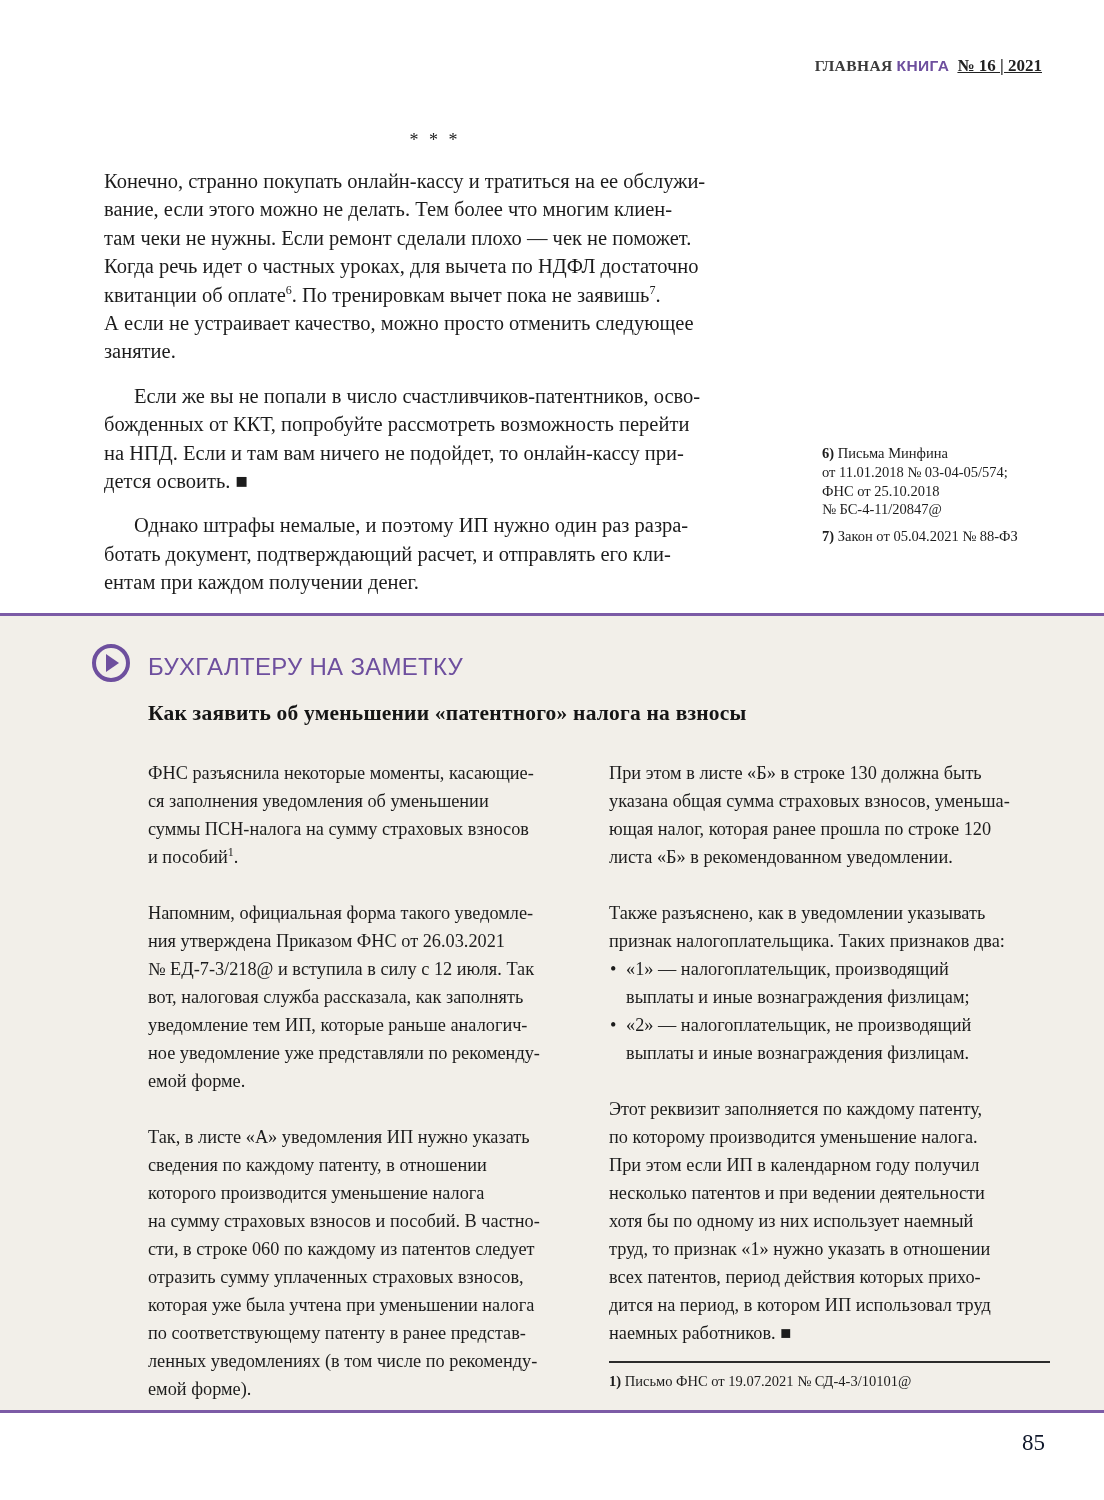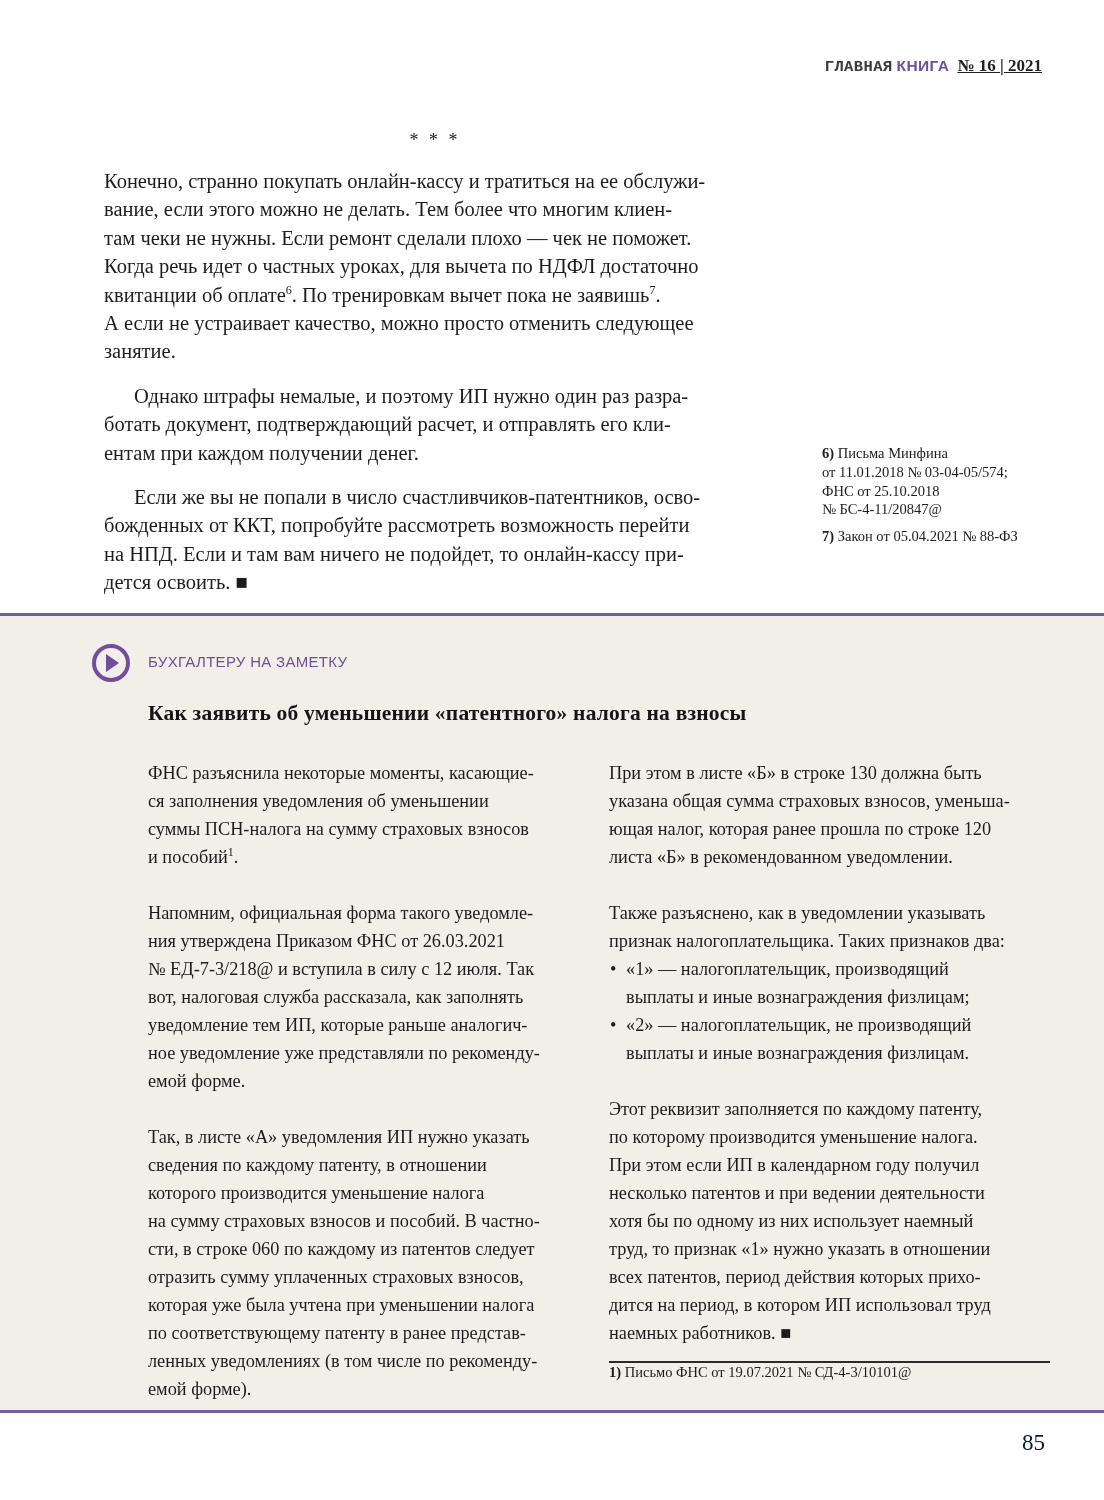--- a/index.html
+++ b/index.html
@@ -5,21 +5,21 @@
   html,body { margin:0; padding:0; }
   body {
     width:1104px; height:1500px; position:relative; background:#ffffff;
     font-family:"Liberation Serif","DejaVu Serif",serif; color:#1c1c1c;
     overflow:hidden;
   }
 
   
   .masthead { position:absolute; top:56px; right:62px; white-space:nowrap; }
   .brand-primary {
-    font-family:Liberation Mono, monospace;
+    font-family:Liberation Serif, serif;
     font-weight:bold; font-size:15.5px; letter-spacing:0.4px; color:#3b3b3b;
   }
   .brand-accent {
     font-family:"Liberation Sans","DejaVu Sans",sans-serif;
     font-weight:bold; font-size:15.5px; letter-spacing:0.4px; color:#6e4f9e;
   }
   .issue { font-weight:bold; font-size:17px; color:#222222; margin-left:4px;text-decoration:underline; }
 
   
   .top-article { position:absolute; left:88px; top:130px; width:694px; }
@@ -38,57 +38,57 @@
     position:absolute; left:0; top:613px; width:1104px; height:800px;
     background:#f2efe9; border-top:3px solid #7c5ba6; border-bottom:3px solid #7c5ba6;
     box-sizing:border-box;
   }
   .play-icon { position:absolute; left:92px; top:28px; width:30px; height:30px;
     border:4px solid #6e4f9e; border-radius:50%; }
   .play-icon::before { content:""; position:absolute; left:10px; top:6px; width:0; height:0;
     border-left:13px solid #6e4f9e; border-top:9px solid transparent; border-bottom:9px solid transparent; }
   .rubric { position:absolute; left:148px; top:37px;
     font-family:"Liberation Sans","DejaVu Sans",sans-serif;
-    font-size:15px; letter-spacing:0.3px; color:#6e4f9e; }
+    font-size:24px; letter-spacing:0.3px; color:#6e4f9e; }
   .note-title { position:absolute; left:148px; top:85px; font-size:21.5px; font-weight:bold;
     letter-spacing:0.2px; color:#151515; }
   .note-columns { position:absolute; left:148px; top:143px; width:902px; display:flex; }
   .col { width:441px; font-size:18.3px; line-height:28px; color:#1c1c1c; }
   .col-left { margin-right:20px; }
   .col p { margin:0 0 28px 0; white-space:pre-line; }
   .col p.no-gap { margin-bottom:0; }
   .bullet-list { margin:0 0 28px 0; padding:0; list-style:none; }
   .bullet-list li { white-space:pre-line; padding-left:17px; position:relative; }
   .bullet-list li::before { content:"\2022"; position:absolute; left:1px; }
-  .footnote-block { margin-top:14px; border-top:2px solid #2b2b2b; 
+  .footnote-block { margin-top:14px; border-top:2px solid #2b2b2b; padding-top:9px;
     font-size:14.5px; line-height:18.8px; }
 
   .page-number { position:absolute; right:59px; top:1430px; font-size:23px; color:#0f172a; }
 </style>
 </head>
 <body>
 
 <div class="masthead"><span class="brand-primary">ГЛАВНАЯ</span> <span class="brand-accent">КНИГА</span> <span class="issue">№ 16 | 2021</span></div>
 
 <div class="top-article">
   <div class="separator">* * *</div>
   <p><span>Конечно, странно покупать онлайн-кассу и тратиться на ее обслужи-
 вание, если этого можно не делать. Тем более что многим клиен-
 там чеки не нужны. Если ремонт сделали плохо — чек не поможет.
 Когда речь идет о частных уроках, для вычета по НДФЛ достаточно
 квитанции об оплате</span><sup class="fn-sup">6</sup><span>. По тренировкам вычет пока не заявишь</span><sup class="fn-sup">7</sup><span>.
 А если не устраивает качество, можно просто отменить следующее
 занятие.</span></p>
-  <p class="indent">Однако штрафы немалые, и поэтому ИП нужно один раз разра-
-ботать документ, подтверждающий расчет, и отправлять его кли-
-ентам при каждом получении денег.</p>
   <p class="indent">Если же вы не попали в число счастливчиков-патентников, осво-
 божденных от ККТ, попробуйте рассмотреть возможность перейти
 на НПД. Если и там вам ничего не подойдет, то онлайн-кассу при-
 дется освоить. ■</p>
+  <p class="indent">Однако штрафы немалые, и поэтому ИП нужно один раз разра-
+ботать документ, подтверждающий расчет, и отправлять его кли-
+ентам при каждом получении денег.</p>
 </div>
 
 <div class="side-notes">
   <div class="side-note"><b class="fn-marker">6)</b><span> Письма Минфина
 от 11.01.2018 № 03-04-05/574;
 ФНС от 25.10.2018
 № БС-4-11/20847@</span></div>
   <div class="side-note"><b class="fn-marker">7)</b><span> Закон от 05.04.2021 № 88-ФЗ</span></div>
 </div>
 

